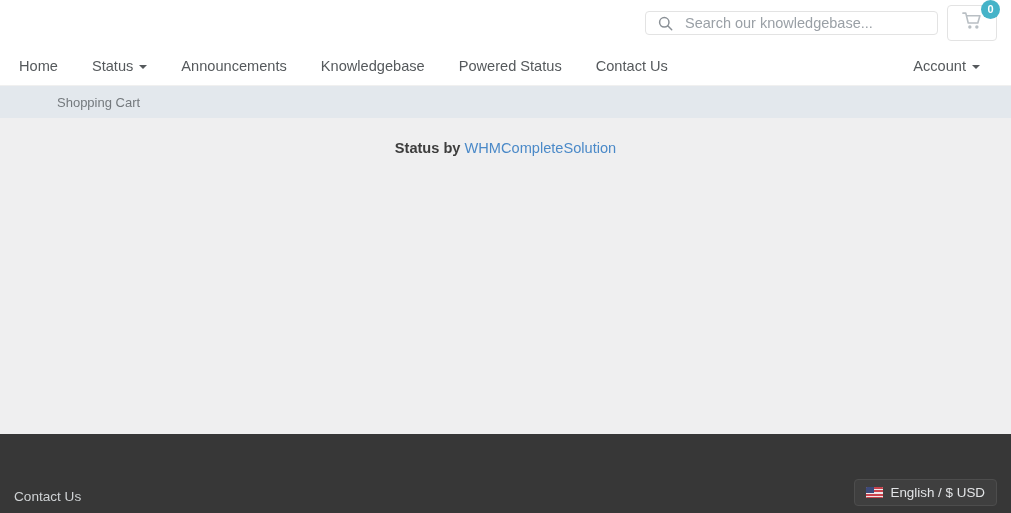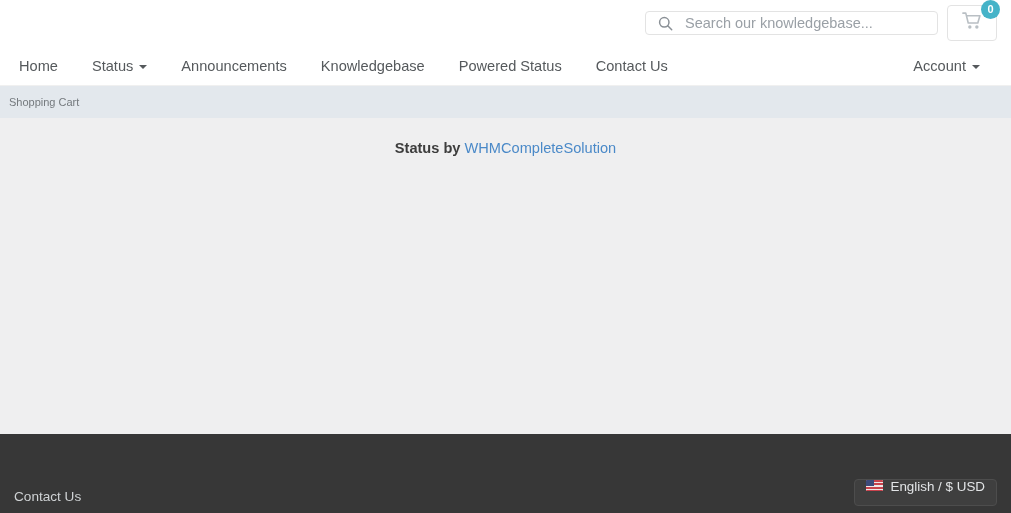--- a/index.html
+++ b/index.html
@@ -163,24 +163,25 @@
   
   .breadcrumb-bar {
     background: #e3e8ed;
     height: 32px;
     flex: 0 0 32px;
     display: flex;
     align-items: center;
     padding: 0 9px;
   }
   .breadcrumb-item {
-    font-size: 11px;
+    font-size: 13px;
     color: #74797d;
     line-height: 1;
     cursor: pointer;
+    margin-left: 48px;
   }
 
   
   .main {
     flex: 1 1 auto;
     background: #efeff0;
     padding-top: 20px;
     position: relative;
   }
   .powered-by {
@@ -216,21 +217,21 @@
   }
   .lang-button {
     position: absolute;
     right: 14px;
     bottom: 7px;
     background: #3f3f3f;
     border: 1px solid #4d4d4d;
     border-radius: 4px;
     height: 27px;
     display: flex;
-    align-items: flex-start;
+    align-items: center;
     gap: 7px;
     padding: 0 11px;
     cursor: pointer;
   }
   .lang-label {
     font-size: 13.4px;
     color: #e2e4e6;
     line-height: 1;
     white-space: nowrap;
   }

